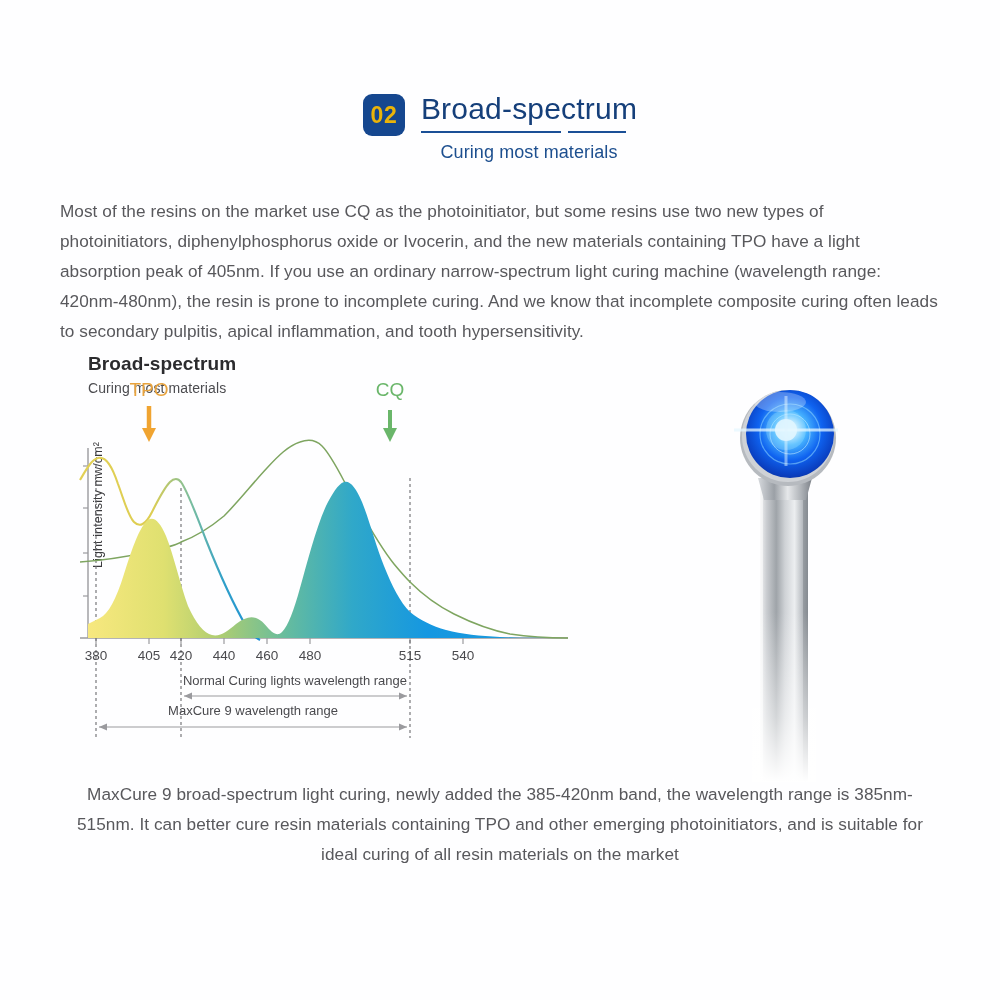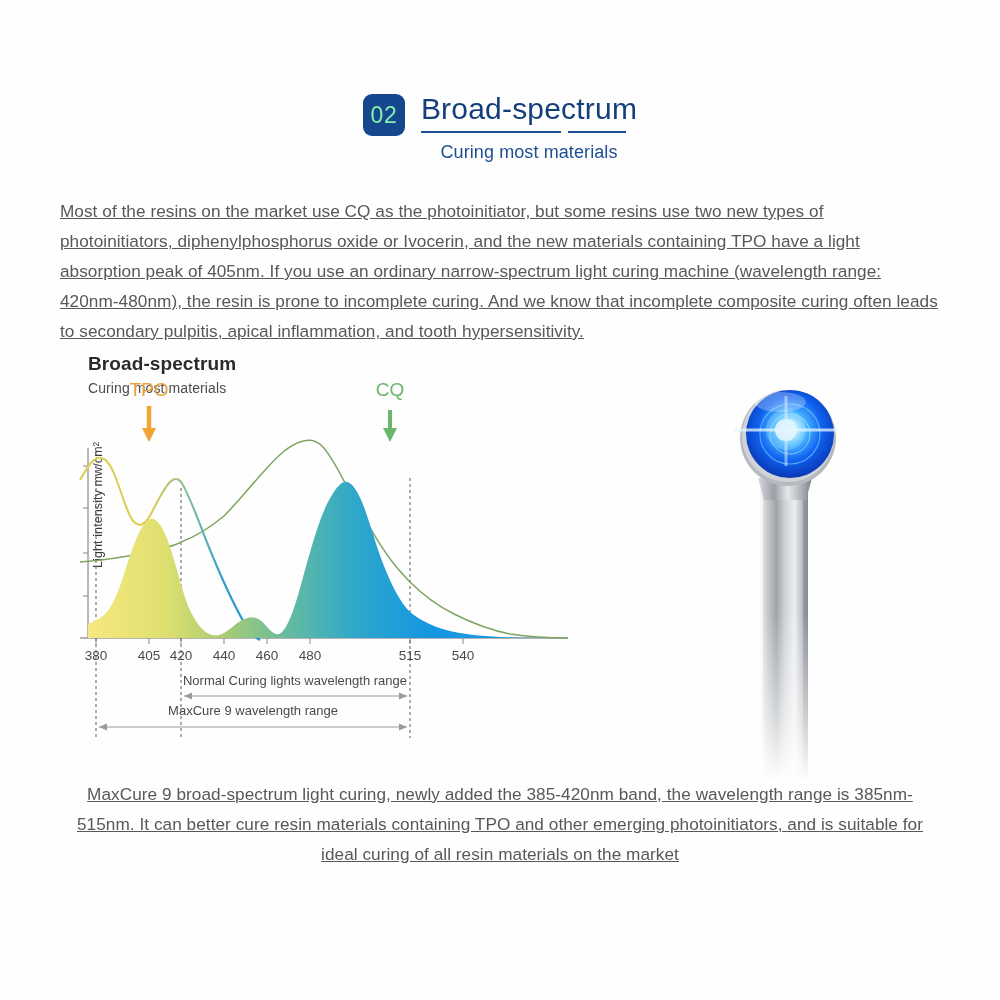--- a/index.html
+++ b/index.html
@@ -24,23 +24,23 @@
     left: 0; top: 92px;
     width: 1000px;
     display: flex;
     justify-content: center;
   }
   .head-inner { display: flex; align-items: flex-start; gap: 16px; }
   .badge {
     width: 42px; height: 42px;
     border-radius: 9px;
     background: #15478f;
-    color: #86efac;
+    color: #eab308;
     font-size: 23px;
-    font-weight: normal;
+    font-weight: bold;
     letter-spacing: 0.5px;
     display: flex; align-items: center; justify-content: center;
     margin-top: 2px;
   }
   .head-text { display: flex; flex-direction: column; }
   .head-title {
     font-size: 30px;
     color: #153f7a;
     letter-spacing: 0.2px;
     line-height: 1.12;
@@ -66,21 +66,20 @@
 
   
   .para {
     position: absolute;
     left: 60px;
     width: 880px;
     font-size: 17.2px;
     line-height: 30px;
     color: #58585c;
     letter-spacing: 0.05px;
-    text-decoration: underline;
   }
   .para.top { top: 196px; }
   .para.bottom { top: 779px; text-align: center; }
 
   
   .chart-wrap {
     position: absolute;
     left: 60px; top: 348px;
     width: 560px; height: 400px;
   }

